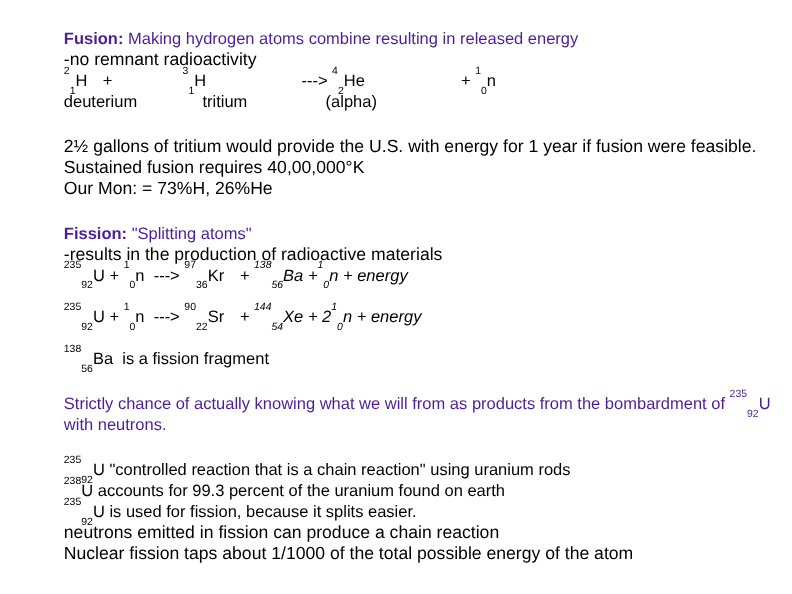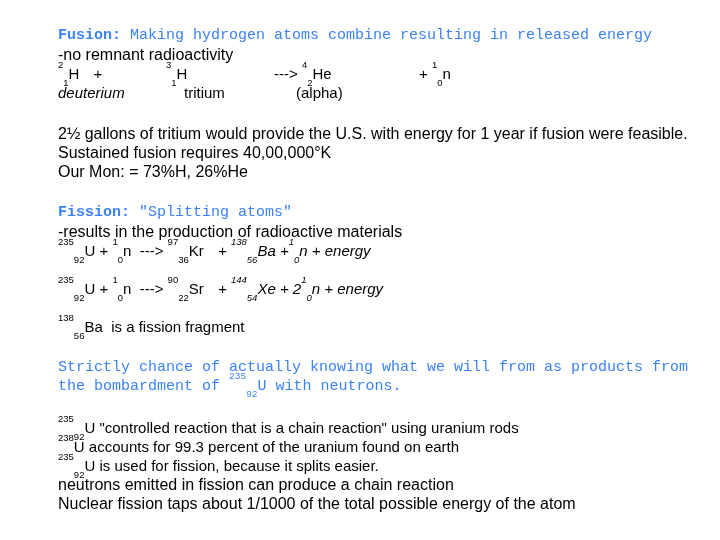--- a/index.html
+++ b/index.html
@@ -28,22 +28,21 @@
   }
   .line {
     font-size: 16px;
     line-height: 19px;
     white-space: pre;
     color: #000000;
   }
   .wrap {
     font-size: 15px;
     line-height: 19px;
-    color: #3b82f6;
-    font-family: Liberation Mono, monospace;
+    color: #4c1d95;
   }
   .bold {
     font-weight: bold;
   }
   .gap-md { height: 19px; }
   .gap-lg { height: 22px; }
   sup, sub {
     font-size: 9.5px;
     line-height: 0;
     position: relative;
@@ -52,21 +51,21 @@
   sub { bottom: -0.30em; }
   .eqrow {
     font-size: 15px;
     line-height: 19px;
     white-space: pre;
   }
   .col-a { display: inline-block; width: 108px; }
   .col-b { display: inline-block; width: 108px; }
   .col-c { display: inline-block; width: 145px; }
   .col-d { display: inline-block; }
-  .lbl-a { display: inline-block; width: 108px; font-style: italic; }
+  .lbl-a { display: inline-block; width: 108px; }
   .lbl-b { display: inline-block; width: 112px; margin-left: 18px; }
   .eq2-a { display: inline-block; width: 160px; }
   .eq2-c { display: inline-block; font-style: italic; }
 </style>
 </head>
 <body>
 
 <div class="slide">
   <div class="content">
 

